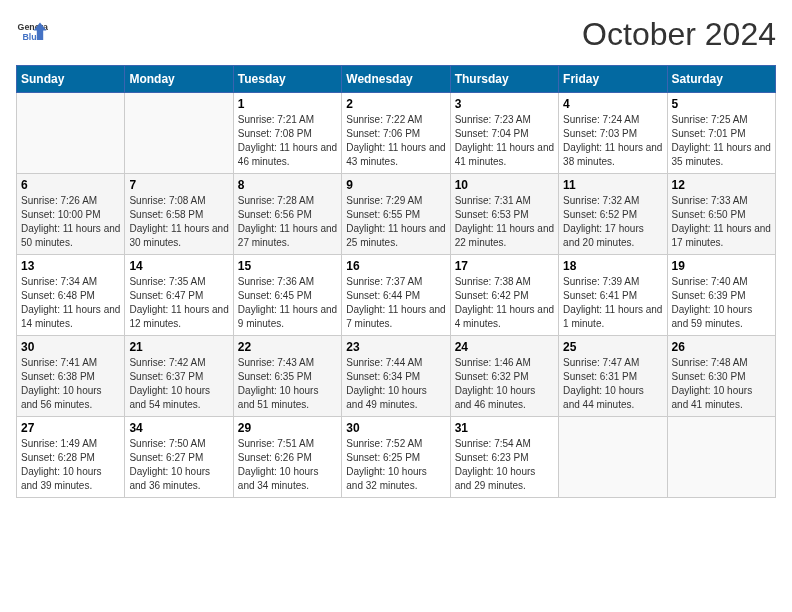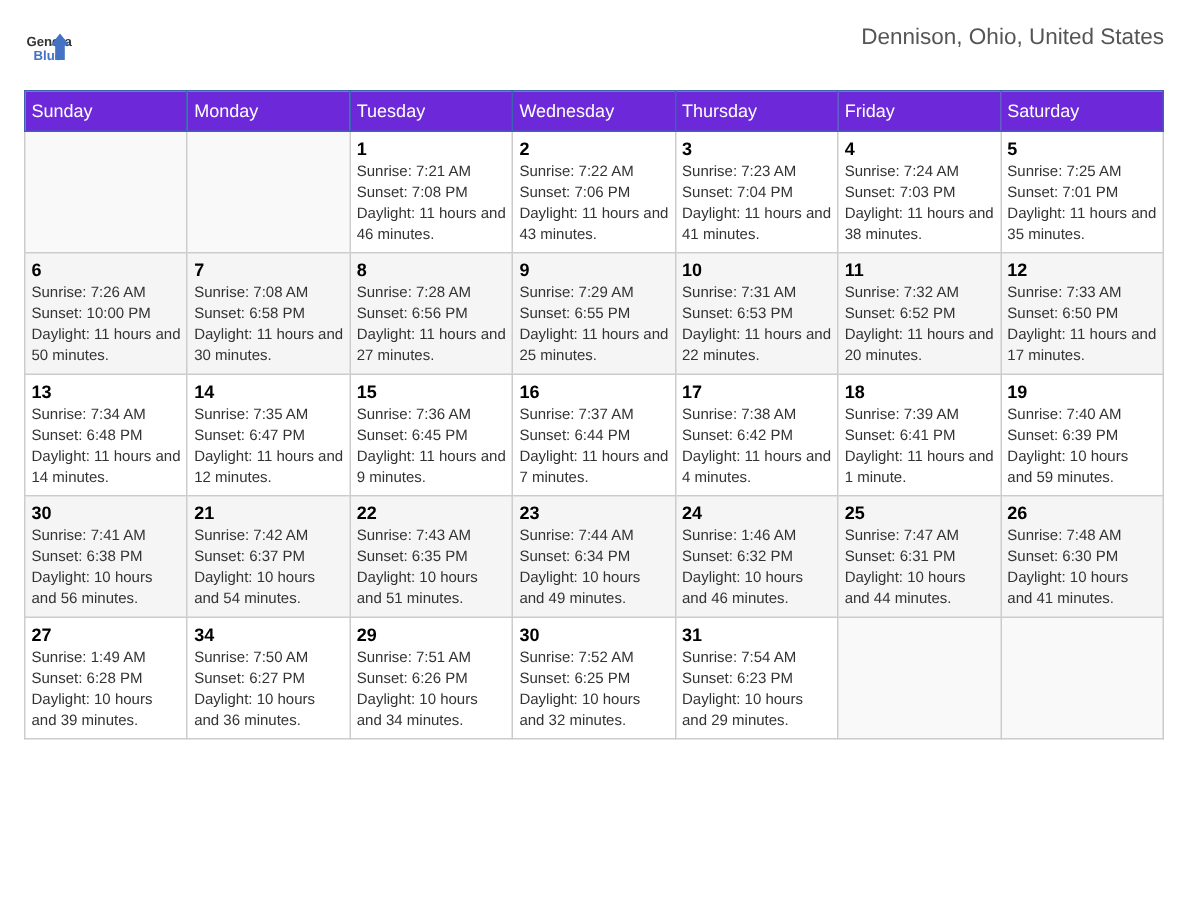--- a/index.html
+++ b/index.html
@@ -36,26 +36,26 @@
     .subtitle {
       font-size: 15px;
       color: #555;
     }
     .calendar {
       width: 100%;
       border-collapse: collapse;
       font-size: 11px;
     }
     .calendar th {
-      background-color: #6d28d9;
+      background-color: #0369a1;
       color: #fff;
       padding: 6px 4px;
       text-align: left;
       font-size: 12px;
-      font-weight: normal;
+      font-weight: bold;
     }
     .calendar td {
       border: 1px solid #ccc;
       vertical-align: top;
       padding: 4px;
       width: calc(100% / 7);
       min-height: 80px;
       background: #fff;
     }
     .calendar tr:nth-child(even) td {
@@ -85,21 +85,21 @@
 
 <div class="header-area">
   <div class="logo">
     <svg class="logo-icon" viewBox="0 0 40 40" xmlns="http://www.w3.org/2000/svg">
       <text x="2" y="18" font-size="11" font-weight="bold" fill="#333">General</text>
       <text x="8" y="30" font-size="11" font-weight="bold" fill="#4472C4">Blue</text>
       <polygon points="30,8 38,18 34,18 34,30 26,30 26,18 22,18" fill="#4472C4"></polygon>
     </svg>
   </div>
   <div class="title-area">
-    <div class="subtitle">Dennison, Ohio, United States</div>
+    <div class="main-title">October 2024</div>
   </div>
 </div>
 
 <table class="calendar">
   <thead>
     <tr>
     <th>Sunday</th>
         <th>Monday</th>
         <th>Tuesday</th>
         <th>Wednesday</th>
@@ -149,21 +149,21 @@
         <td>
           <span class="cell-day">9</span>
           <div class="cell-info"><span>Sunrise: 7:29 AM</span><br><span>Sunset: 6:55 PM</span><br><span>Daylight: 11 hours and 25 minutes.</span></div>
         </td>
         <td>
           <span class="cell-day">10</span>
           <div class="cell-info"><span>Sunrise: 7:31 AM</span><br><span>Sunset: 6:53 PM</span><br><span>Daylight: 11 hours and 22 minutes.</span></div>
         </td>
         <td>
           <span class="cell-day">11</span>
-          <div class="cell-info"><span>Sunrise: 7:32 AM</span><br><span>Sunset: 6:52 PM</span><br><span>Daylight: 11 hours and 20 minutes.</span></div>
+          <div class="cell-info"><span>Sunrise: 7:32 AM</span><br><span>Sunset: 6:52 PM</span><br><span>Daylight: 17 hours and 20 minutes.</span></div>
         </td>
         <td>
           <span class="cell-day">12</span>
           <div class="cell-info"><span>Sunrise: 7:33 AM</span><br><span>Sunset: 6:50 PM</span><br><span>Daylight: 11 hours and 17 minutes.</span></div>
         </td>
       </tr>
       <tr>
         <td>
           <span class="cell-day">13</span>
           <div class="cell-info"><span>Sunrise: 7:34 AM</span><br><span>Sunset: 6:48 PM</span><br><span>Daylight: 11 hours and 14 minutes.</span></div>

